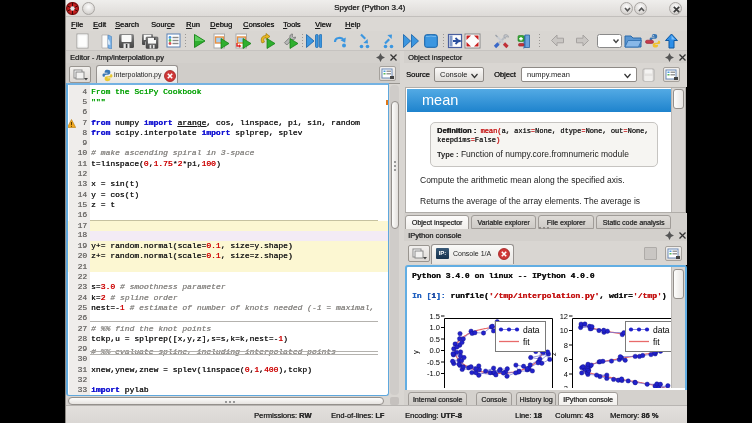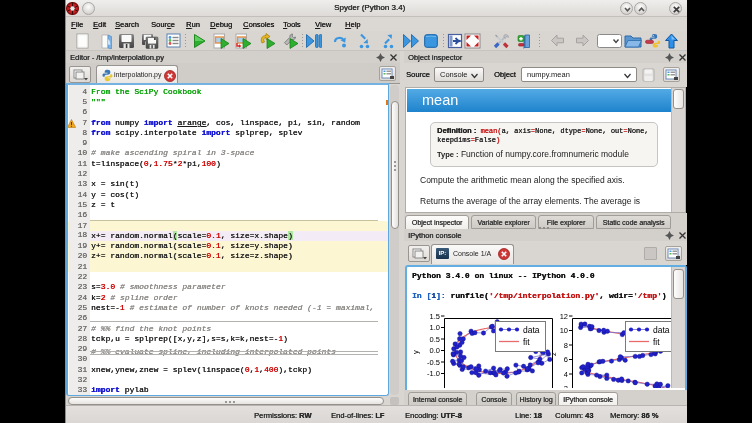--- a/index.html
+++ b/index.html
@@ -364,21 +364,20 @@
       <div class="cl" style="top:32.5px"><span class="k">from</span> numpy <span class="k">import</span>&nbsp;<span style="text-decoration:underline">arange</span>, cos, linspace, pi, sin, random</div>
       <div class="cl" style="top:42.8px"><span class="k">from</span> scipy.interpolate <span class="k">import</span> splprep, splev</div>
       <div class="cl" style="top:53.1px"></div>
       <div class="cl" style="top:63.4px"><span class="c"># make ascending spiral in 3-space</span></div>
       <div class="cl" style="top:73.7px">t=linspace(<span class="n">0</span>,<span class="n">1.75</span>*<span class="n">2</span>*pi,<span class="n">100</span>)</div>
       <div class="cl" style="top:84.0px"></div>
       <div class="cl" style="top:94.3px">x = sin(t)</div>
       <div class="cl" style="top:104.6px">y = cos(t)</div>
       <div class="cl" style="top:114.9px">z = t</div>
       <div class="cl" style="top:125.2px"></div>
-      <div class="cl" style="top:145.8px">x+= random.normal<span class="b">(</span>scale=<span class="n">0.1</span>, size=x.shape<span class="b">)</span></div>
       <div class="cl" style="top:156.1px">y+= random.normal(scale=<span class="n">0.1</span>, size=y.shape)</div>
       <div class="cl" style="top:166.4px">z+= random.normal(scale=<span class="n">0.1</span>, size=z.shape)</div>
       <div class="cl" style="top:176.7px"></div>
       <div class="cl" style="top:197.3px">s=<span class="n">3.0</span>&nbsp;<span class="c"># smoothness parameter</span></div>
       <div class="cl" style="top:207.6px">k=<span class="n">2</span>&nbsp;<span class="c"># spline order</span></div>
       <div class="cl" style="top:217.9px">nest=-<span class="n">1</span>&nbsp;<span class="c"># estimate of number of knots needed (-1 = maximal,</span></div>
       <div class="cl" style="top:228.2px"></div>
       <div class="cl" style="top:238.5px"><span class="c"># %% find the knot points</span></div>
       <div class="cl" style="top:248.8px">tckp,u = splprep([x,y,z],s=s,k=k,nest=-<span class="n">1</span>)</div>
       <div class="cl" style="top:259.1px"></div>

